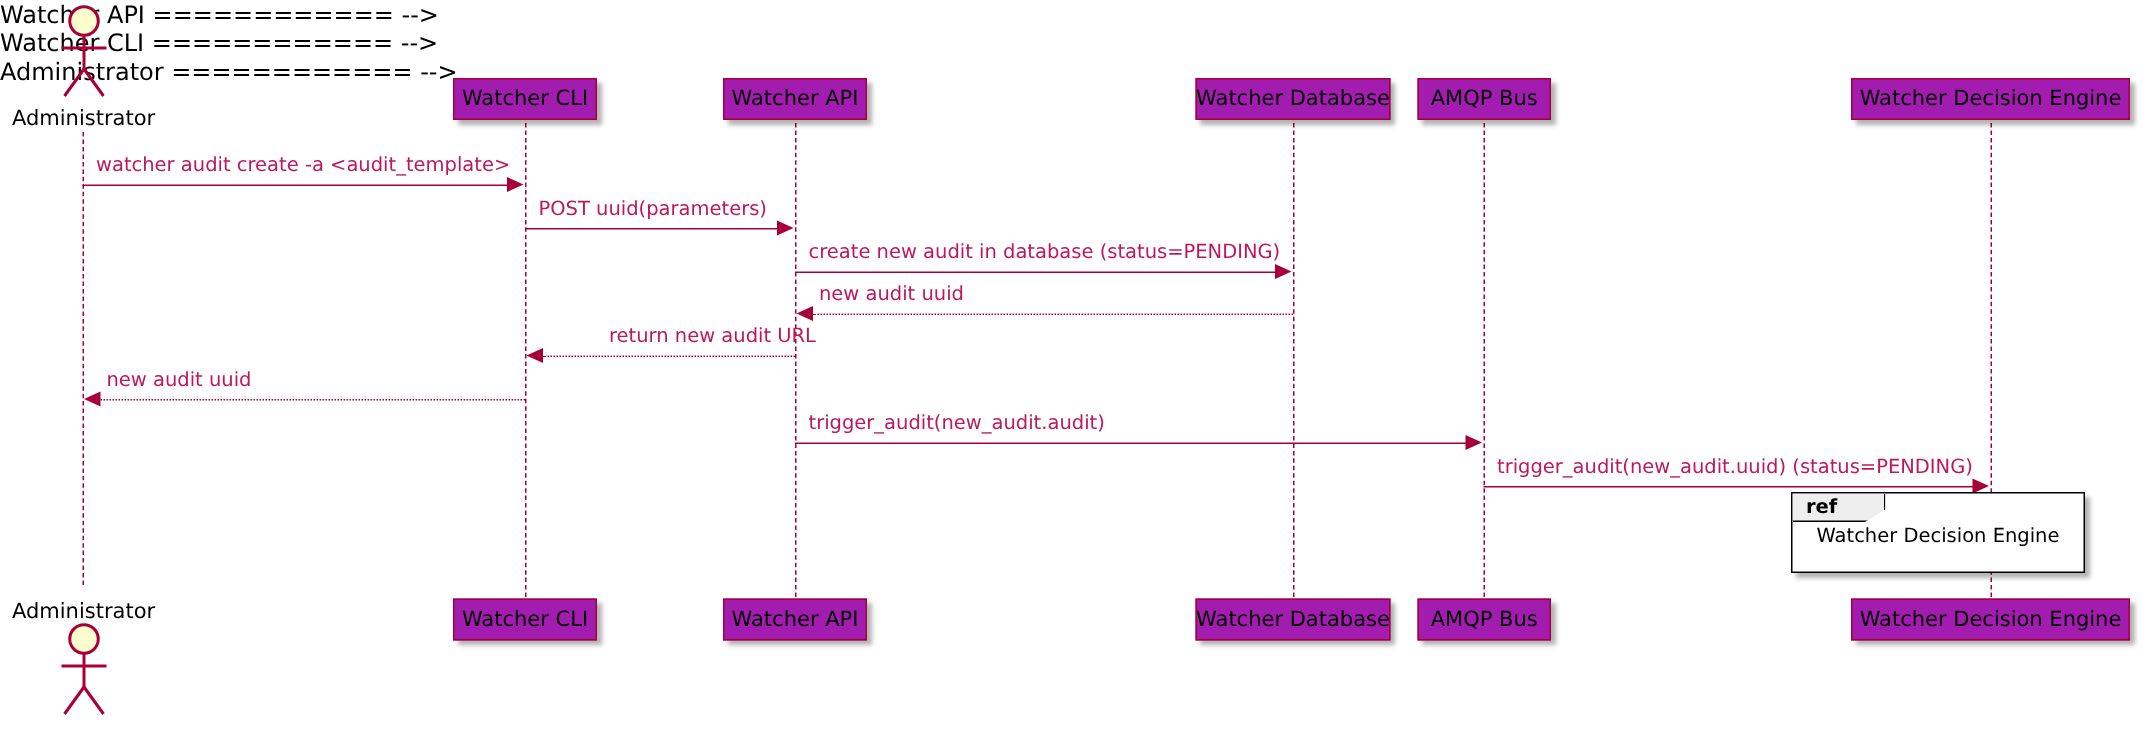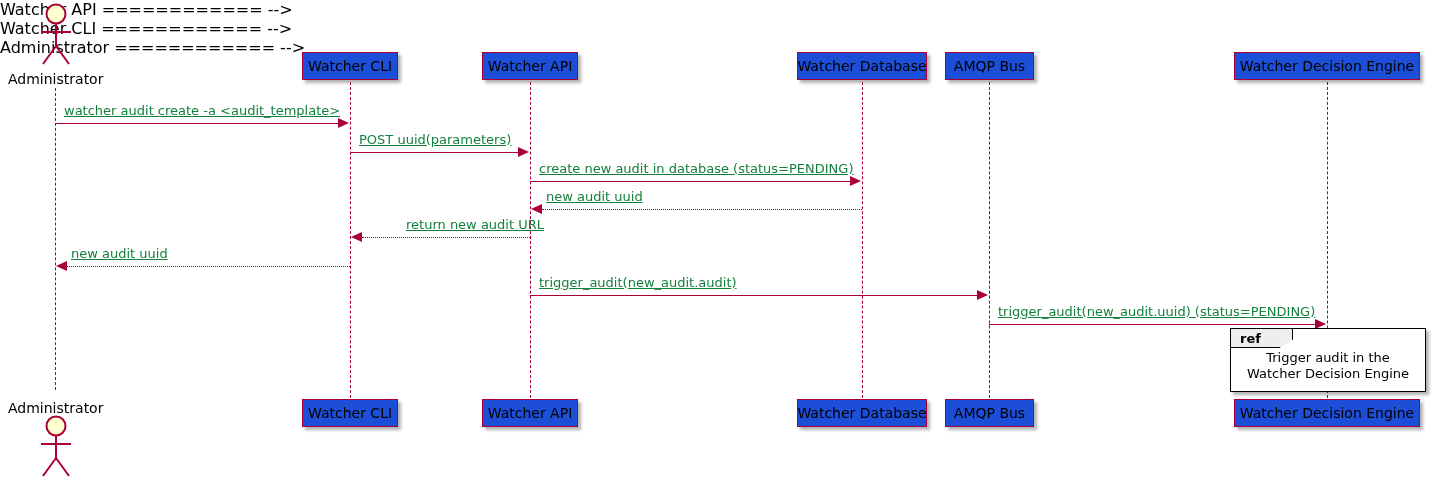--- a/index.html
+++ b/index.html
@@ -15,21 +15,21 @@
     position: relative;
     width: 1434px;
     height: 486px;
     background: #FFFFFF;
     overflow: hidden;
   }
   
   .participant {
     position: absolute;
     box-sizing: border-box;
-    background: #1d4ed8;
+    background: #a21caf;
     border: 1.5px solid #A80036;
     color: #000000;
     font-size: 14px;
     line-height: 1;
     display: flex;
     align-items: center;
     justify-content: center;
     white-space: nowrap;
     box-shadow: 3px 3px 3px rgba(0,0,0,0.30);
     padding: 0 10px;
@@ -71,24 +71,23 @@
     border-left: 11px solid #A80036;
   }
   .arrow-head.left {
     border-top: 5px solid transparent;
     border-bottom: 5px solid transparent;
     border-right: 11px solid #A80036;
   }
   .arrow-label {
     position: absolute;
     font-size: 13px;
-    color: #15803d;
+    color: #be185d;
     white-space: nowrap;
     line-height: 1;
-    text-decoration: underline;
   }
   
   .ref-box {
     position: absolute;
     box-sizing: border-box;
     background: #FFFFFF;
     border: 1.5px solid #000000;
     box-shadow: 3px 3px 3px rgba(0,0,0,0.30);
   }
   .ref-tab {
@@ -223,23 +222,22 @@
   </div>
 
   
   <div>
     <div class="arrow-label" style="left:998px; top:305px;">trigger_audit(new_audit.uuid) (status=PENDING)</div>
     <div class="arrow-line" style="left:989px; top:324px; width:327px;"></div>
     <div class="arrow-head right" style="left:1315px; top:319px;"></div>
   </div>
 
   
-  <div class="ref-box" style="left:1230px; top:328px; width:196px; height:64px;">
+  <div class="ref-box" style="left:1194px; top:328px; width:196px; height:54px;">
     <div class="ref-tab" style="width:62px;">
       <span>ref</span>
     </div>
     <div class="ref-body">
-      <div>Trigger audit in the</div>
       <div>Watcher Decision Engine</div>
     </div>
   </div>
 
 </div>
 
 </body></html>

